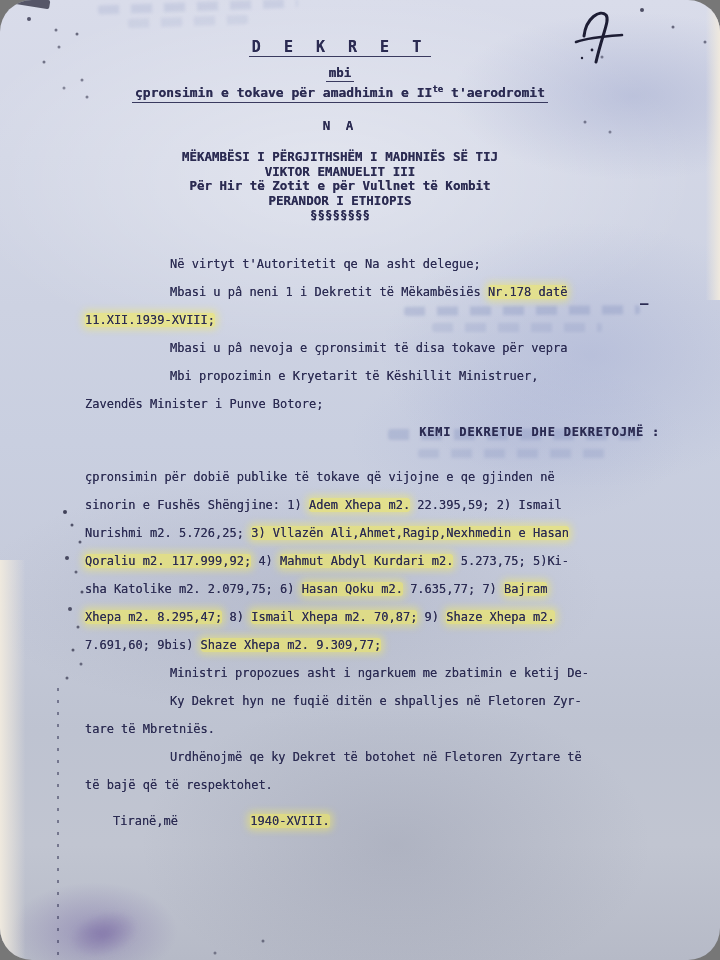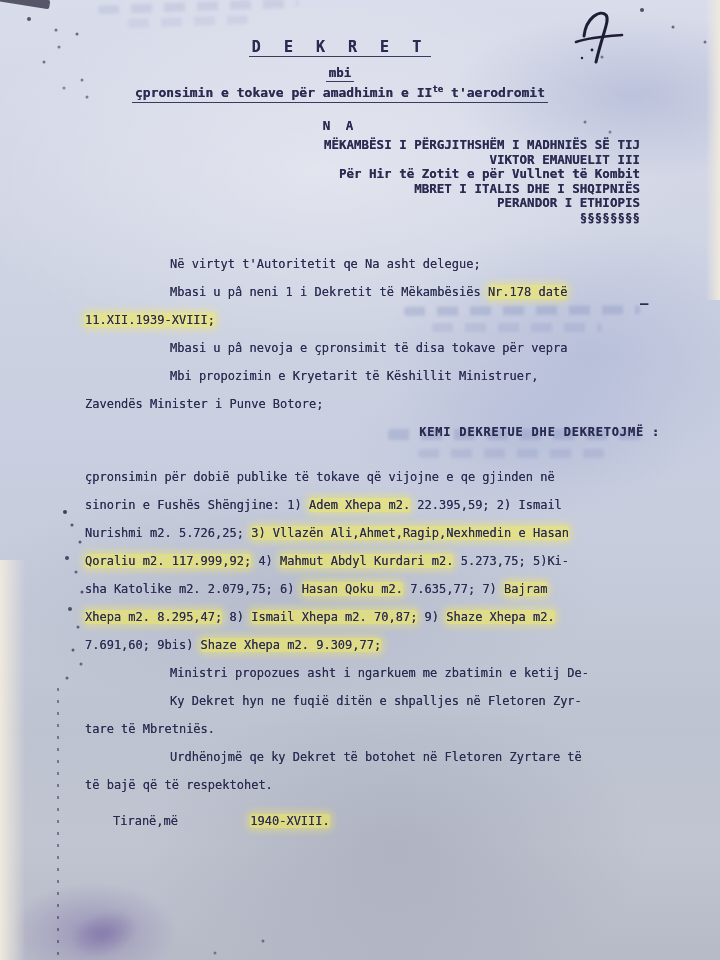--- a/index.html
+++ b/index.html
@@ -9,20 +9,21 @@
     color:#2b2b52;
     background:
       radial-gradient(ellipse 260px 120px at 88% 10%, rgba(148,158,200,.40), transparent 70%),
       radial-gradient(ellipse 300px 190px at 82% 37%, rgba(140,152,202,.30), transparent 70%),
       radial-gradient(ellipse 240px 120px at 72% 46%, rgba(150,160,205,.22), transparent 70%),
       radial-gradient(ellipse 420px 160px at 40% 62%, rgba(120,126,150,.18), transparent 75%),
       radial-gradient(ellipse 340px 200px at 55% 88%, rgba(110,115,138,.22), transparent 75%),
       radial-gradient(ellipse 120px 70px at 13% 97%, rgba(118,102,165,.45), transparent 70%),
       radial-gradient(ellipse 500px 250px at 45% 18%, rgba(255,255,255,.35), transparent 75%),
       linear-gradient(180deg,#d9dcea 0%,#d3d7e6 16%,#cdd2e2 32%,#c9cfe0 46%,#c6cbdb 60%,#bec3d1 76%,#c1c5d1 88%,#b6bac7 100%);
+    border-radius: 32px;
   }
   
   .edge-left{position:absolute;left:0;top:560px;width:30px;height:400px;
     background:linear-gradient(90deg,#efe9de 0%,rgba(239,233,222,0) 85%);}
   .edge-right{position:absolute;right:0;top:0;width:16px;height:300px;
     background:linear-gradient(270deg,#efe9de 0%,rgba(239,233,222,0) 90%);}
   .corner-mark{position:absolute;left:-6px;top:-4px;width:56px;height:9px;
     background:#2a2a3c;transform:rotate(9deg);opacity:.75;border-radius:2px;}
   
   .line{white-space:pre-wrap;line-height:28px;font-size:12px;
@@ -38,21 +39,21 @@
   
   .header{position:absolute;left:40px;top:40px;width:600px;text-align:center;
     font-size:12.5px;font-weight:600;line-height:14.5px;
     text-shadow:0 0 .6px rgba(43,43,82,.8);}
   .u{display:inline-block;border-bottom:1.6px solid rgba(43,43,82,.92);padding:0 3px 1px;}
   .h-title{font-size:15px;letter-spacing:7px;margin-bottom:9px;}
   .h-mbi{margin-bottom:0;}
   .h-subject{font-size:13px;}
   .h-subject sup{font-size:9px;}
   .h-na{margin-top:16px;letter-spacing:4px;}
-  #authority{margin-top:5px;text-align:right;}
+  #authority{margin-top:17px;}
   
   .pageno{position:absolute;left:570px;top:6px;width:60px;height:62px;}
   .pageno svg{display:block;}
   
   .bleed{position:absolute;height:9px;filter:blur(1.6px);opacity:.7;border-radius:3px;
     background:repeating-linear-gradient(90deg,rgba(122,136,186,.42) 0 21px,transparent 21px 33px);}
   .bleed.b1{left:404px;top:306px;width:236px;transform:rotate(-.4deg);}
   .bleed.b2{left:432px;top:323px;width:170px;opacity:.45;}
   .bleed.b3{left:388px;top:429px;width:256px;height:11px;}
   .bleed.b4{left:418px;top:449px;width:196px;opacity:.5;}
@@ -113,21 +114,20 @@
     <div class="h-title"><span class="u">D E K R E T</span></div>
     <div class="h-mbi"><span class="u">mbi</span></div>
     <div class="h-subject">
       <span class="u"><span>çpronsimin e tokave për amadhimin e II</span><sup>te</sup><span> t'aerodromit</span></span>
     </div>
     <div class="h-na">N A</div>
     <div id="authority">
         <div>MËKAMBËSI I PËRGJITHSHËM I MADHNIËS SË TIJ</div>
         <div>VIKTOR EMANUELIT III</div>
         <div>Për Hir të Zotit e për Vullnet të Kombit</div>
-        <div>MBRET I ITALIS DHE I SHQIPNIËS</div>
         <div>PERANDOR I ETHIOPIS</div>
         <div>§§§§§§§§</div>
       </div>
   </div>
 
   <div class="stray-dash">–</div>
 
   <div class="body-col" id="doc-body">
       <div class="line indent"><span class="">Në virtyt t'Autoritetit qe Na asht delegue;</span></div>
       <div class="line indent"><span class="">Mbasi u pâ neni 1 i Dekretit të Mëkambësiës </span><span class="hl">Nr.178 datë</span></div>

